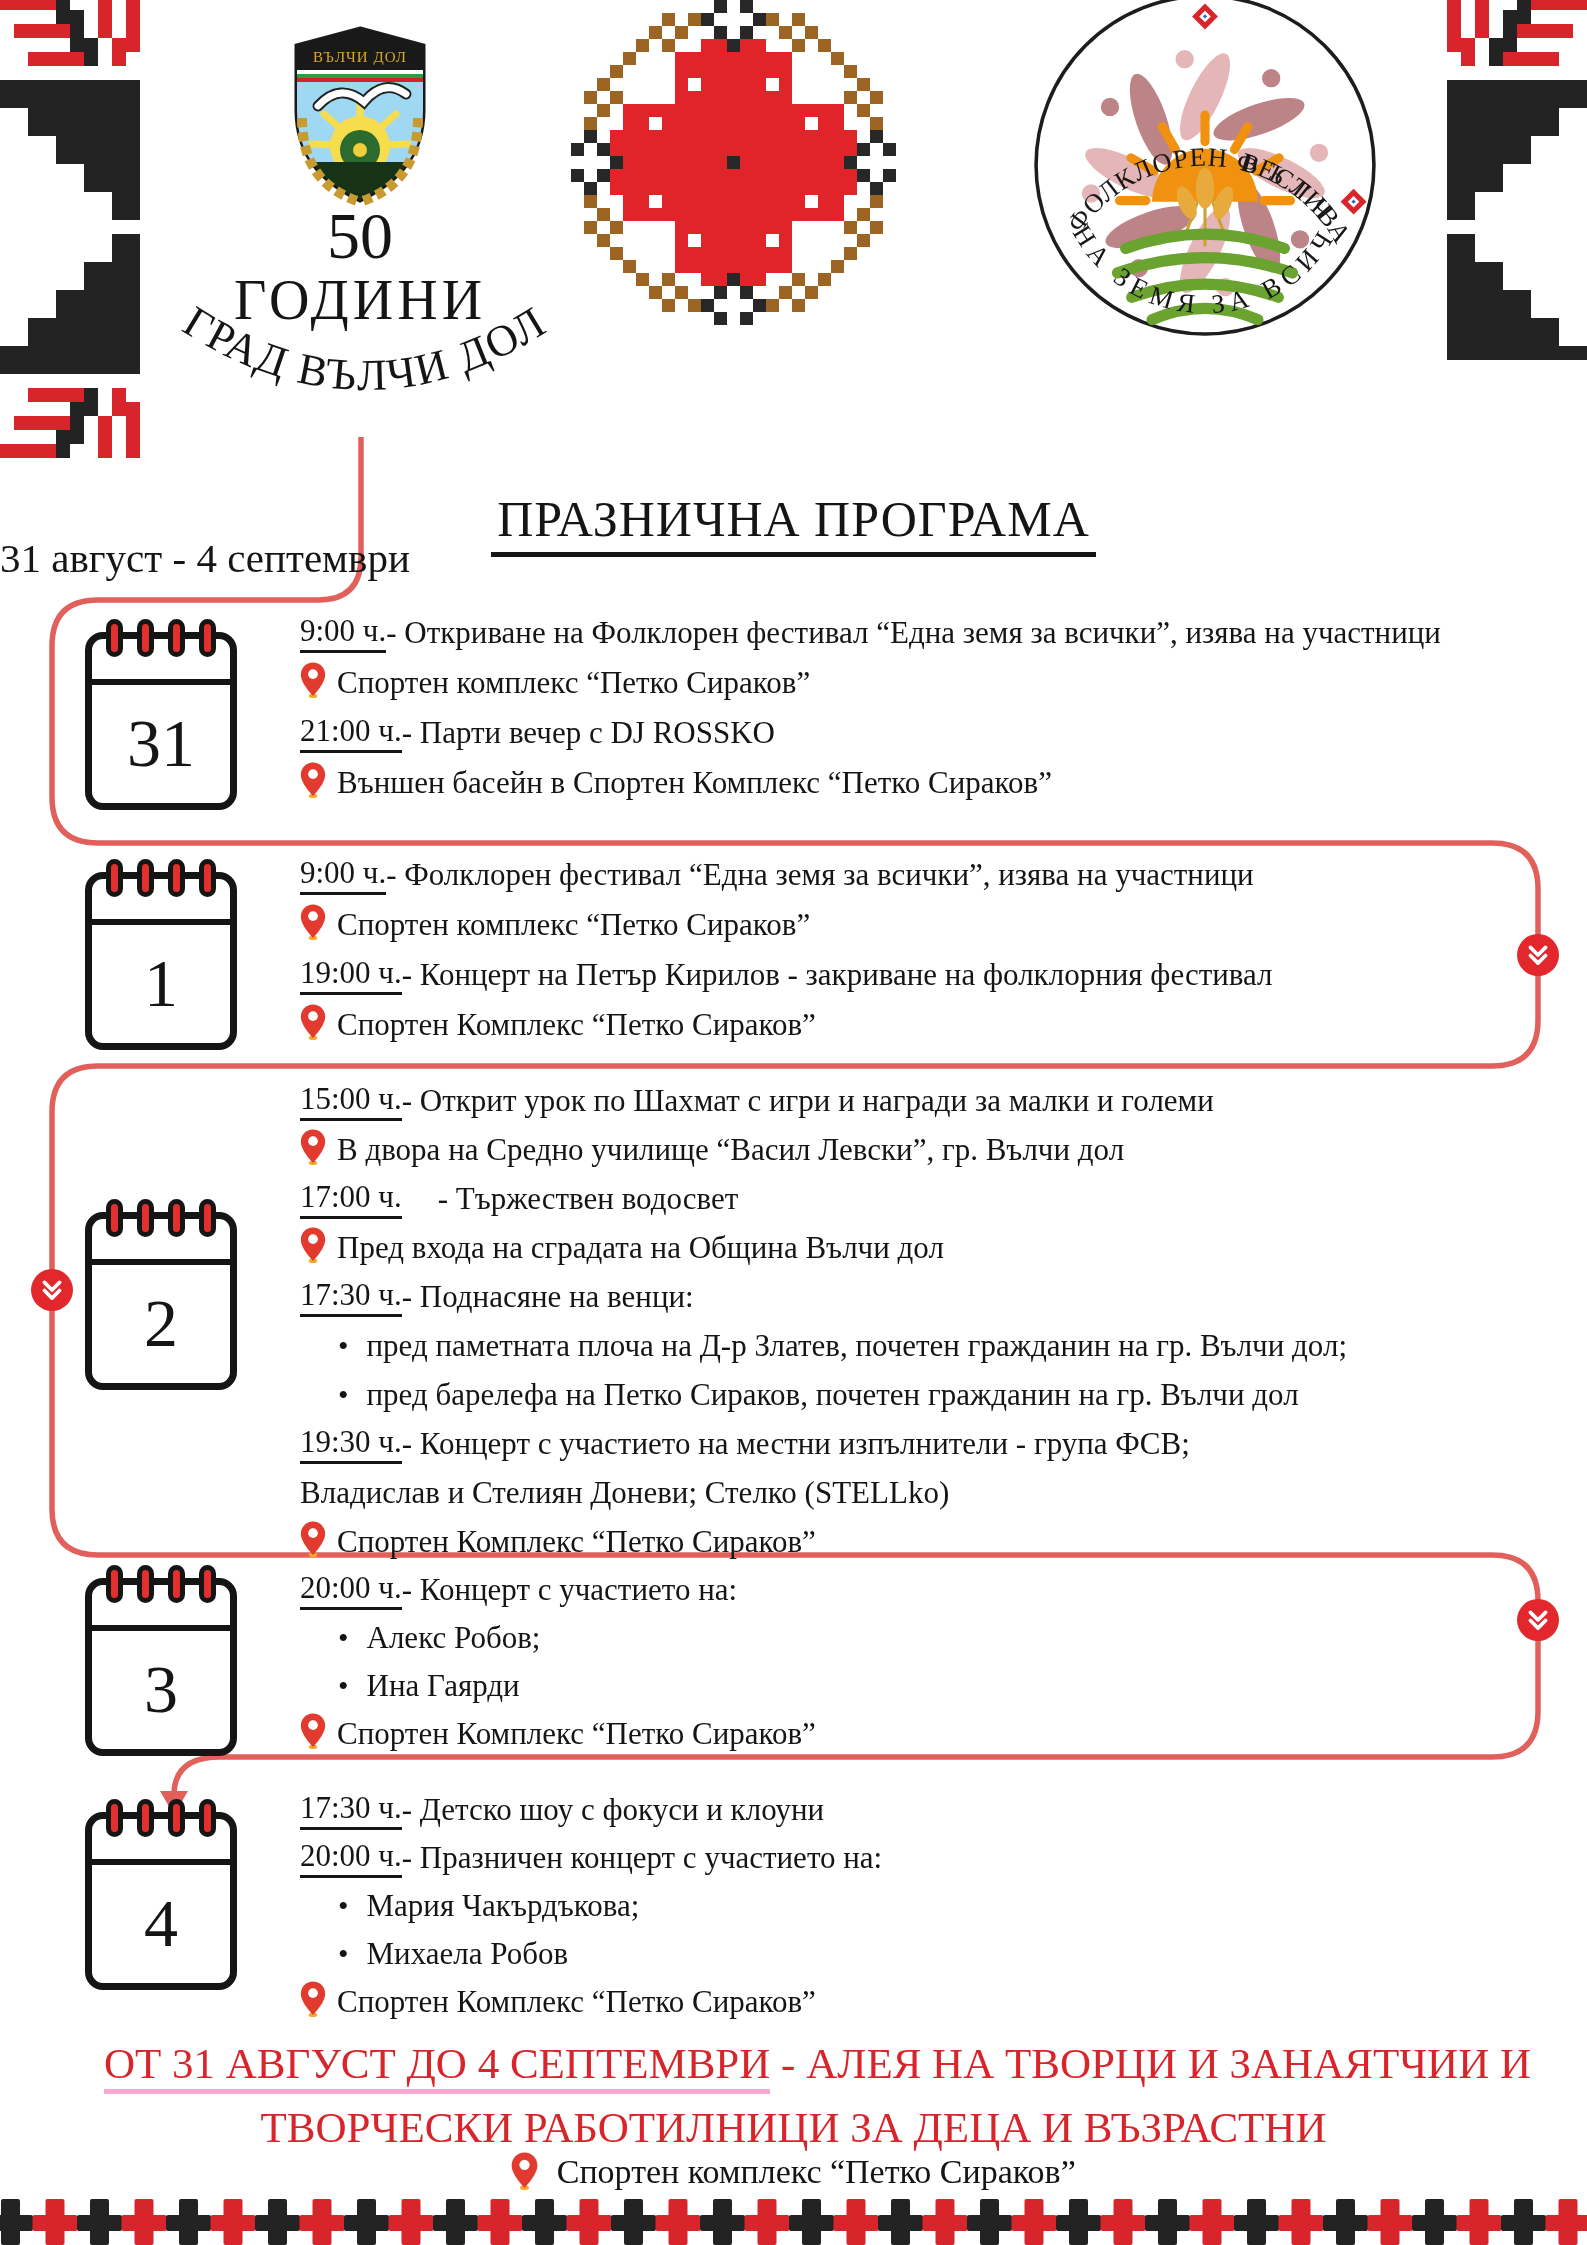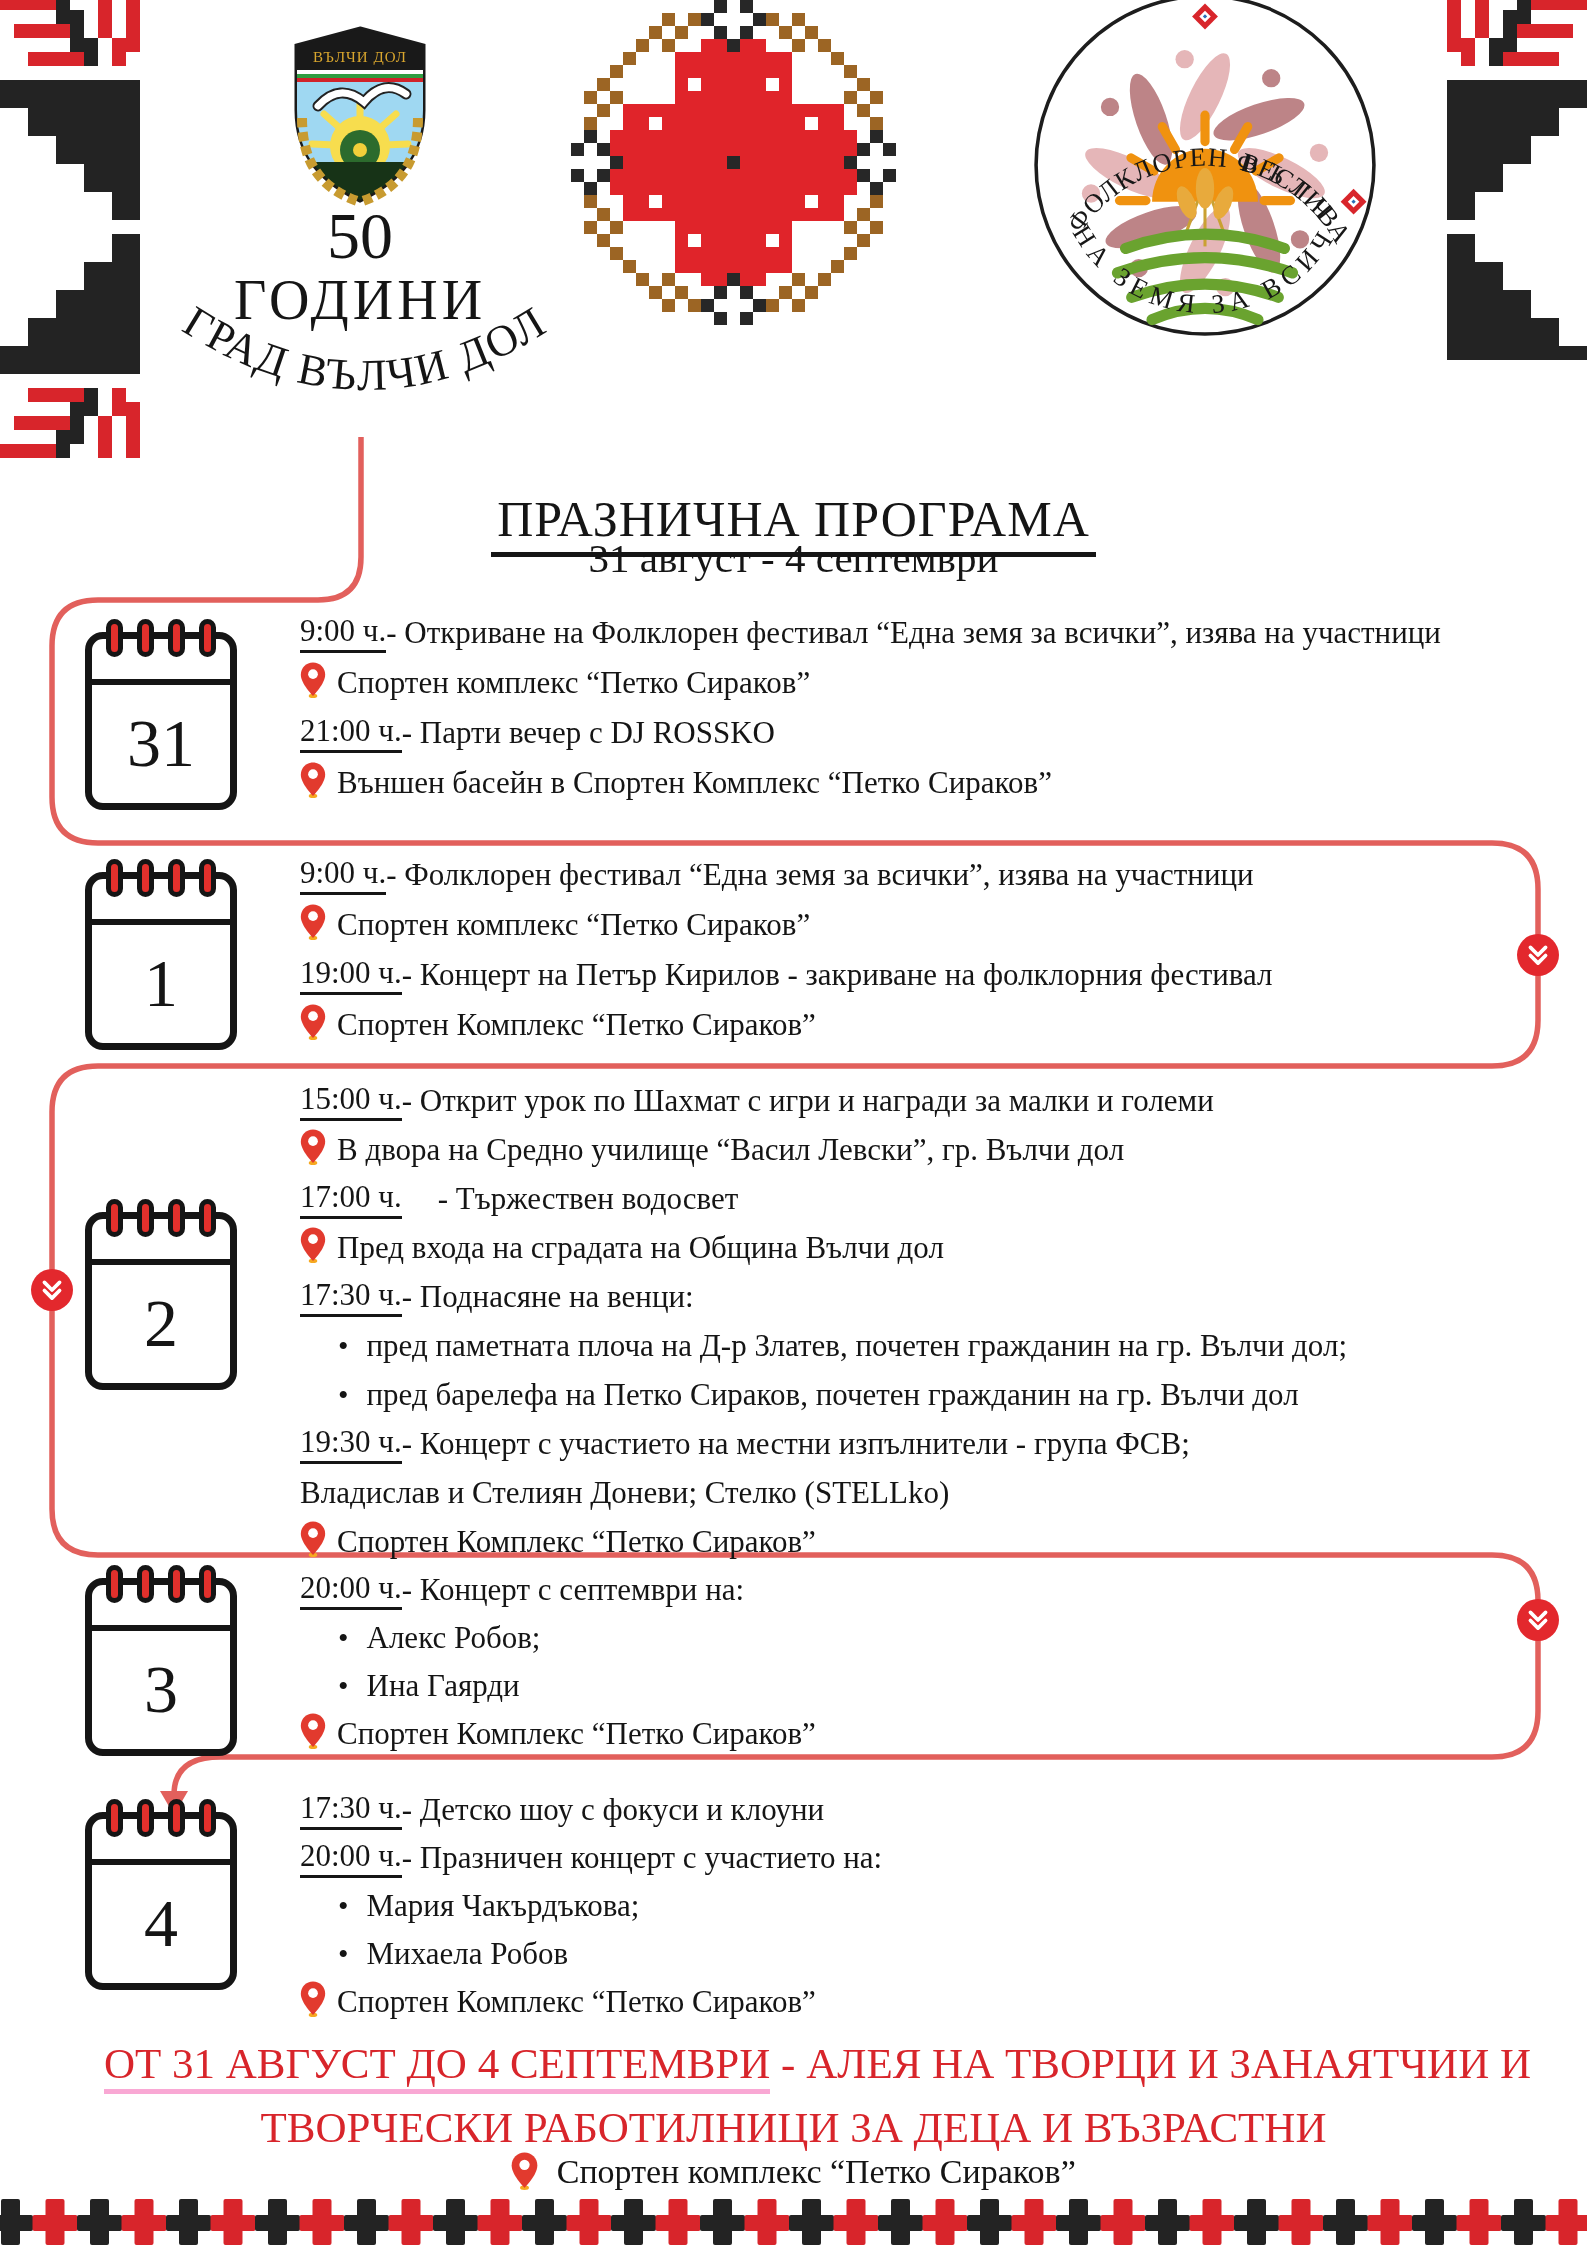--- a/index.html
+++ b/index.html
@@ -5,21 +5,21 @@
   html,body{margin:0;padding:0;background:#888;}
   .page{
     position:relative; width:1587px; height:2245px; margin:0 auto;
     background:#ffffff; overflow:hidden;
     font-family:"Liberation Serif", serif; color:#151515;
   }
   .abs{position:absolute;}
   
   .title-wrap{position:absolute; top:466px; left:0; width:100%; text-align:center; z-index:4;margin-top:24px;}
   .title{display:inline-block; font-size:50px; letter-spacing:1px; border-bottom:5px solid #151515; padding:0 6px 4px 6px;}
-  .subtitle-wrap{position:absolute; top:534px; left:0; width:100%; text-align:center; z-index:4;}
+  .subtitle-wrap{position:absolute; top:534px; left:0; width:100%; text-align:left; z-index:4;}
   .subtitle{font-size:41px;}
   .anniv-50{position:absolute; top:198px; left:210px; width:300px; text-align:center; font-size:66px; z-index:4;}
   .anniv-word{position:absolute; top:268px; left:185px; width:350px; text-align:center; font-size:56px; letter-spacing:4px; z-index:4;}
   
   .cal{position:absolute; left:85px; width:152px; height:178px; background:#fff;
        border:7px solid #151515; border-radius:18px; z-index:4; box-sizing:border-box;}
   .cal-sep{position:absolute; top:40px; left:0; right:0; border-top:6px solid #151515;}
   .cal-ring{position:absolute; top:-20px; width:17px; height:38px; background:#e3302c;
             border:5px solid #151515; border-radius:10px; box-sizing:border-box;}
   .cal-num{position:absolute; top:44px; bottom:0; left:0; right:0; display:flex;
@@ -986,21 +986,21 @@
         <span class="cal-ring" style="left: 14px;"></span>
         <span class="cal-ring" style="left: 45px;"></span>
         <span class="cal-ring" style="left: 76px;"></span>
         <span class="cal-ring" style="left: 107px;"></span>
         <div class="cal-sep"></div>
         <div class="cal-num">3</div>
       </div>
       <div class="rows" style="top: 1566px;">
         <div class="row event" style="height: 48px;">
           <span class="time">20:00 ч.</span>
-          <span> - Концерт с септември на:</span>
+          <span> - Концерт с участието на:</span>
         </div>
         <div class="row bullet" style="height: 48px;">
           <span class="dot">•</span>
           <span>Алекс Робов;</span>
         </div>
         <div class="row bullet" style="height: 48px;">
           <span class="dot">•</span>
           <span>Ина Гаярди</span>
         </div>
         <div class="row location" style="height: 48px;">

